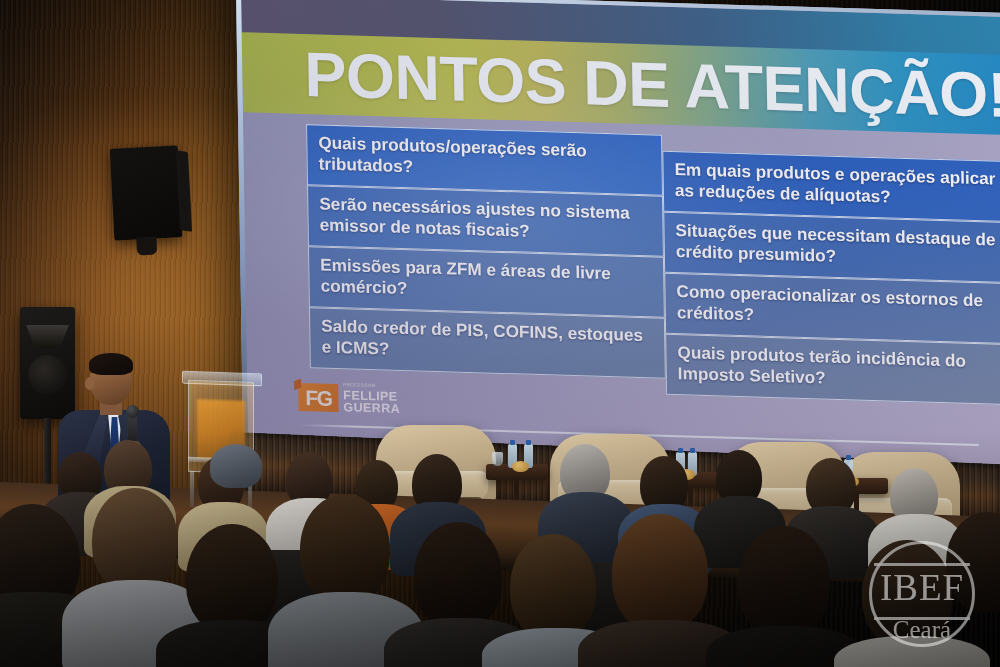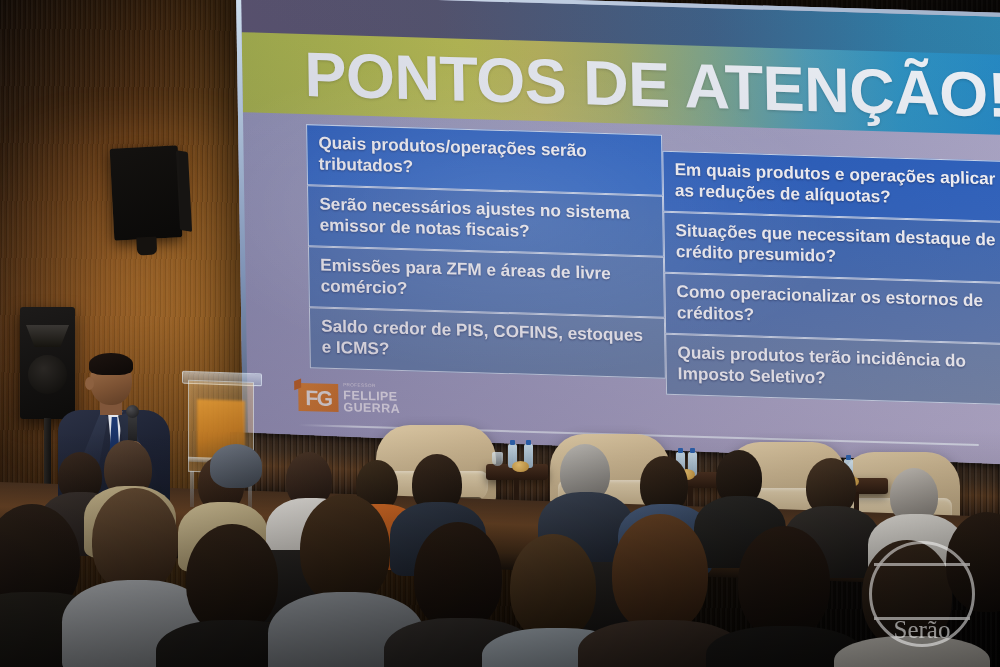--- a/index.html
+++ b/index.html
@@ -500,16 +500,17 @@
 
     <div class="head" style="left:946px;top:82px;width:82px;height:100px;background:linear-gradient(160deg,#2d2016,#0c0806);"></div>
 
     <div class="audience-shade"></div>
   </div>
 
   <div class="watermark">
     <div class="wm-circle"></div>
     <div class="wm-bar-t"></div>
     <div class="wm-bar-b"></div>
-    <div class="wm-sub">Serão</div>
+    <div class="wm-text">IBEF</div>
+    <div class="wm-sub">Ceará</div>
   </div>
 
 </div>
 
 </body></html>

